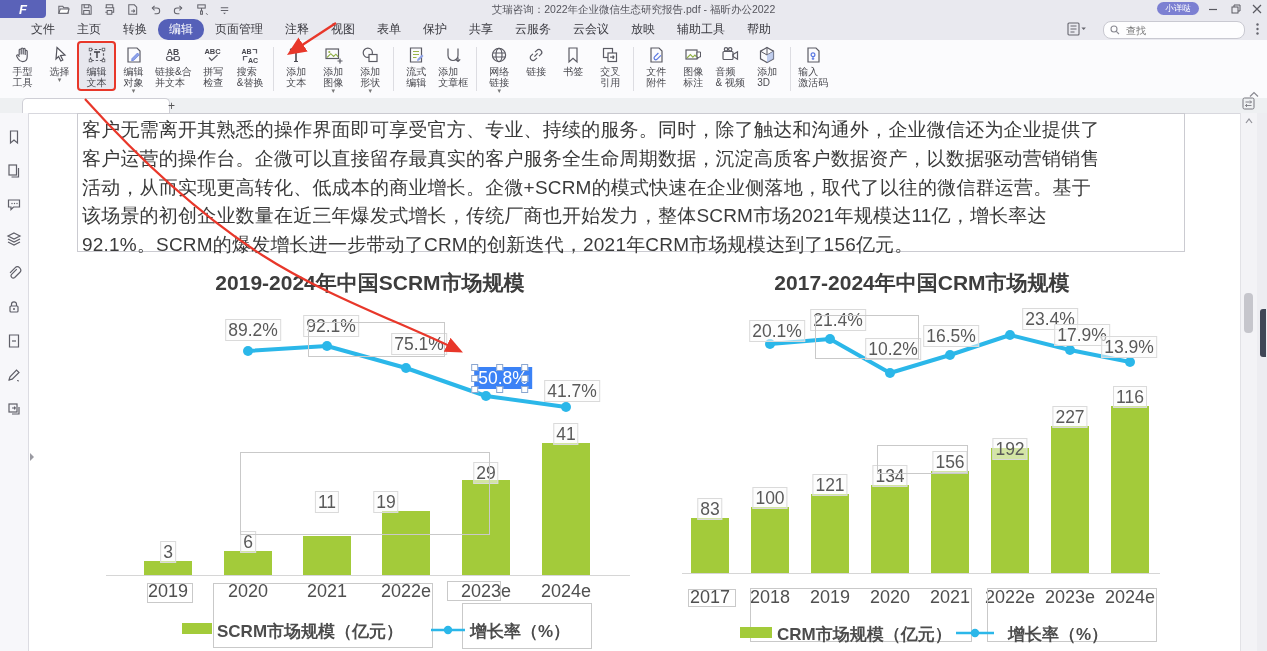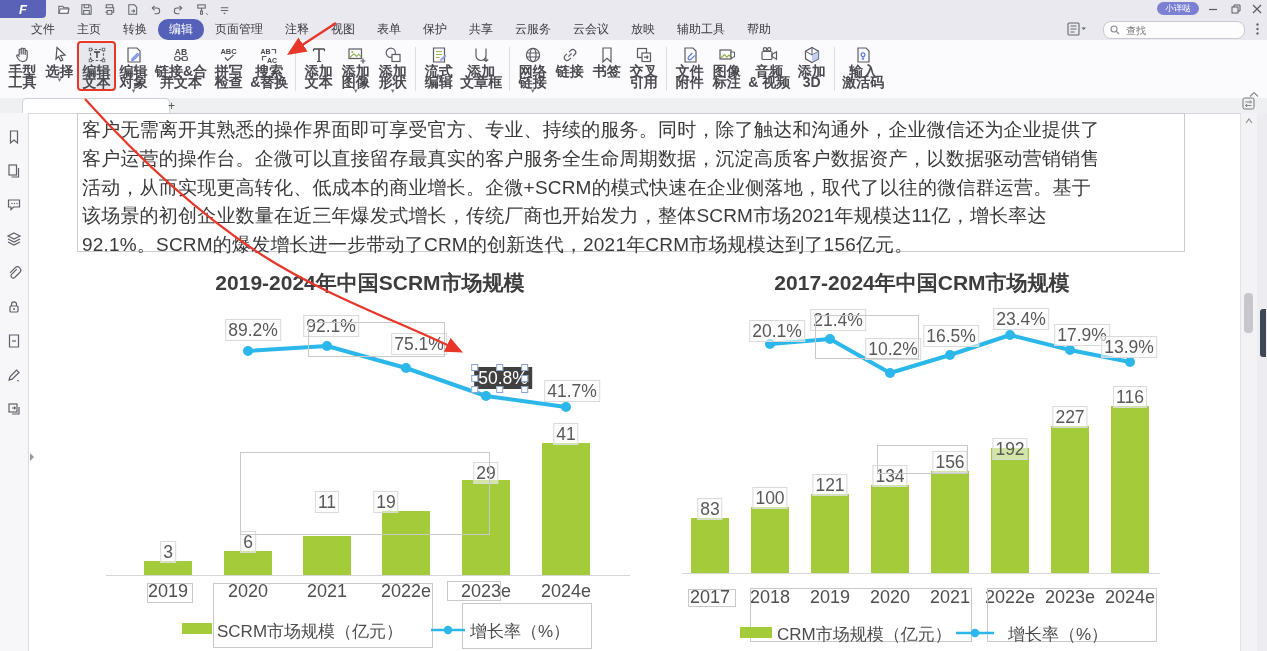--- a/index.html
+++ b/index.html
@@ -22,21 +22,21 @@
   .menu-item.active{background:#5560b8;color:#fff;}
   .findwrap{position:absolute;right:22px;top:21px;width:140px;height:16px;border:1px solid #c9c9d1;border-radius:8px;background:#fdfdfe;}
   .findwrap input{position:absolute;left:20px;top:0;width:110px;height:14px;border:none;outline:none;background:transparent;font-size:10px;color:#666;}
   .viewswitch{position:absolute;right:176px;top:21px;width:24px;height:16px;display:flex;align-items:center;}
   .moredots{position:absolute;right:5px;top:21px;width:10px;height:16px;display:flex;align-items:center;justify-content:center;}
   
   .ribbon{position:absolute;left:0;top:40px;right:0;height:57px;background:#fbfbfd;border-bottom:1px solid #dcdce2;
           display:flex;align-items:flex-start;padding:3px 0 0 4px;}
   .rbtn{display:flex;flex-direction:column;align-items:center;min-width:31px;padding:1px 2px;margin:0 1px;border-radius:2px;}
   .rbtn .ric{height:22px;display:flex;align-items:center;justify-content:center;}
-  .rbtn .rlb{font-size:14px;line-height:11px;color:#4a4a50;text-align:center;white-space:pre-line;font-weight:bold;}
+  .rbtn .rlb{font-size:10px;line-height:11px;color:#4a4a50;white-space:pre-line;}
   .rbtn .caret{font-size:7px;color:#777;line-height:5px;}
   .rbtn.active{background:#e7e7ee;box-shadow:0 0 0 2px #e8372a;}
   .rdivider{width:1px;height:44px;background:#dddde2;margin:4px 4px 0 4px;}
   .collapse-ribbon{position:absolute;right:8px;top:84px;}
   
   .tabbar{position:absolute;left:0;top:98px;right:0;height:15px;background:#eef0f2;border-bottom:1px solid #c9c9cf;}
   .doctab{position:absolute;left:22px;top:0;width:136px;height:15px;background:#fff;border:1px solid #cfcfd6;border-bottom:none;
           border-radius:5px 5px 0 0;font-size:9.5px;color:#44444a;display:flex;align-items:center;padding:16px 5px;white-space:nowrap;overflow:hidden;}
   .tabclose{margin-left:auto;color:#777;font-size:9px;}
   .newtab{position:absolute;left:168px;top:1px;font-size:12px;color:#555;}
@@ -52,26 +52,26 @@
   .sidetab{position:absolute;right:1px;top:196px;width:6px;height:48px;background:#3f4756;border-radius:3px 0 0 3px;}
   .paneltoggle{position:absolute;right:12px;top:96px;}
   
   .parabox{position:absolute;left:77px;top:113px;width:1106px;height:137px;border:1px solid #cbcbd1;}
   .para{position:absolute;left:82px;top:116px;width:1100px;font-size:19px;line-height:28.8px;color:#3a3a3a;
         white-space:pre-line;letter-spacing:0.2px;}
   .ctitle{position:absolute;font-size:21px;font-weight:bold;color:#3d3d3d;text-align:center;white-space:nowrap;}
   .bar{position:absolute;}
   .dlabel{position:absolute;transform:translate(-50%,-50%);font-size:17.5px;color:#595959;white-space:nowrap;
           border:1px solid #dadada;background:rgba(252,252,252,.55);padding:0 2px;line-height:20px;}
-  .dlabel.sel{background:#404040;color:#fff;border:none;padding:1px 4px;text-align:right;}
+  .dlabel.sel{background:#3b82f6;color:#fff;border:none;padding:1px 4px;text-align:right;}
   .handle{position:absolute;width:5px;height:5px;background:#fff;border:1px solid #8aa6d0;}
   .xlabel{position:absolute;transform:translate(-50%,-50%);font-size:18px;color:#4f4f4f;white-space:nowrap;}
   .axisline{position:absolute;height:1px;background:#d6d6d6;}
   .editbox{position:absolute;border:1px solid #c9c9c9;}
-  .legend-label{position:absolute;font-size:17px;color:#4c4c4c;white-space:nowrap;}
+  .legend-label{position:absolute;font-size:17px;color:#4c4c4c;white-space:nowrap;font-weight:bold;}
   .swatch{position:absolute;}
   .overlay{position:absolute;left:0;top:0;pointer-events:none;z-index:50;}
 </style>
 </head>
 <body>
 
 <div class="titlebar">
   <div class="logo">F</div>
   <div class="qbar" id="qbar">
       <span class="qicon">
@@ -116,20 +116,21 @@
           <path d="M12 11l1.6 1.8" stroke="#63636b"></path>
         </svg>
       </span>
       <span class="qicon">
         <svg width="13" height="13" viewBox="0 0 14 14">
           <path d="M3 5h8M3 8h8" stroke="#63636b" stroke-width="1.1"></path>
           <path d="M5.5 10.5L7 12l1.5-1.5z" fill="#63636b"></path>
         </svg>
       </span>
     </div>
+  <div class="win-title">艾瑞咨询：2022年企业微信生态研究报告.pdf - 福昕办公2022</div>
   <div class="badge">小详哒</div>
   <div class="winbtn" style="left:1205px">
     <svg width="10" height="10" viewBox="0 0 10 10">
         <line x1="1" y1="5.5" x2="9" y2="5.5" stroke="#5a5a62" stroke-width="1.2"></line>
       </svg>
   </div>
   <div class="winbtn" style="left:1228px">
     <svg width="10" height="10" viewBox="0 0 10 10">
         <rect x="1" y="3" width="6" height="6" fill="none" stroke="#5a5a62"></rect>
         <path d="M3 3V1h6v6H7" fill="none" stroke="#5a5a62"></path>
@@ -567,21 +568,21 @@
       <circle cx="132" cy="50" r="5" fill="#2bb7e9"></circle>
       <circle cx="192" cy="32" r="5" fill="#2bb7e9"></circle>
       <circle cx="252" cy="12" r="5" fill="#2bb7e9"></circle>
       <circle cx="312" cy="27" r="5" fill="#2bb7e9"></circle>
       <circle cx="372" cy="39" r="5" fill="#2bb7e9"></circle>
     </svg>
     <div class="dlabel" style="left:777px;top:331px">20.1%</div>
     <div class="dlabel" style="left:838px;top:320px">21.4%</div>
     <div class="dlabel" style="left:893px;top:349px">10.2%</div>
     <div class="dlabel" style="left:951px;top:336px">16.5%</div>
-    <div class="dlabel" style="left:1021px;top:319px">23.4%</div>
+    <div class="dlabel" style="left:1050px;top:319px">23.4%</div>
     <div class="dlabel" style="left:1082px;top:335px">17.9%</div>
     <div class="dlabel" style="left:1129px;top:347px">13.9%</div>
     <div class="editbox" style="left:240px;top:452px;width:248px;height:81px"></div>
     <div class="editbox" style="left:308px;top:322px;width:135px;height:33px"></div>
     <div class="editbox" style="left:147px;top:583px;width:44px;height:18px"></div>
     <div class="editbox" style="left:213px;top:583px;width:218px;height:63px"></div>
     <div class="editbox" style="left:447px;top:581px;width:52px;height:18px"></div>
     <div class="editbox" style="left:462px;top:603px;width:128px;height:44px"></div>
     <div class="editbox" style="left:815px;top:315px;width:102px;height:42px"></div>
     <div class="editbox" style="left:877px;top:445px;width:89px;height:27px"></div>

